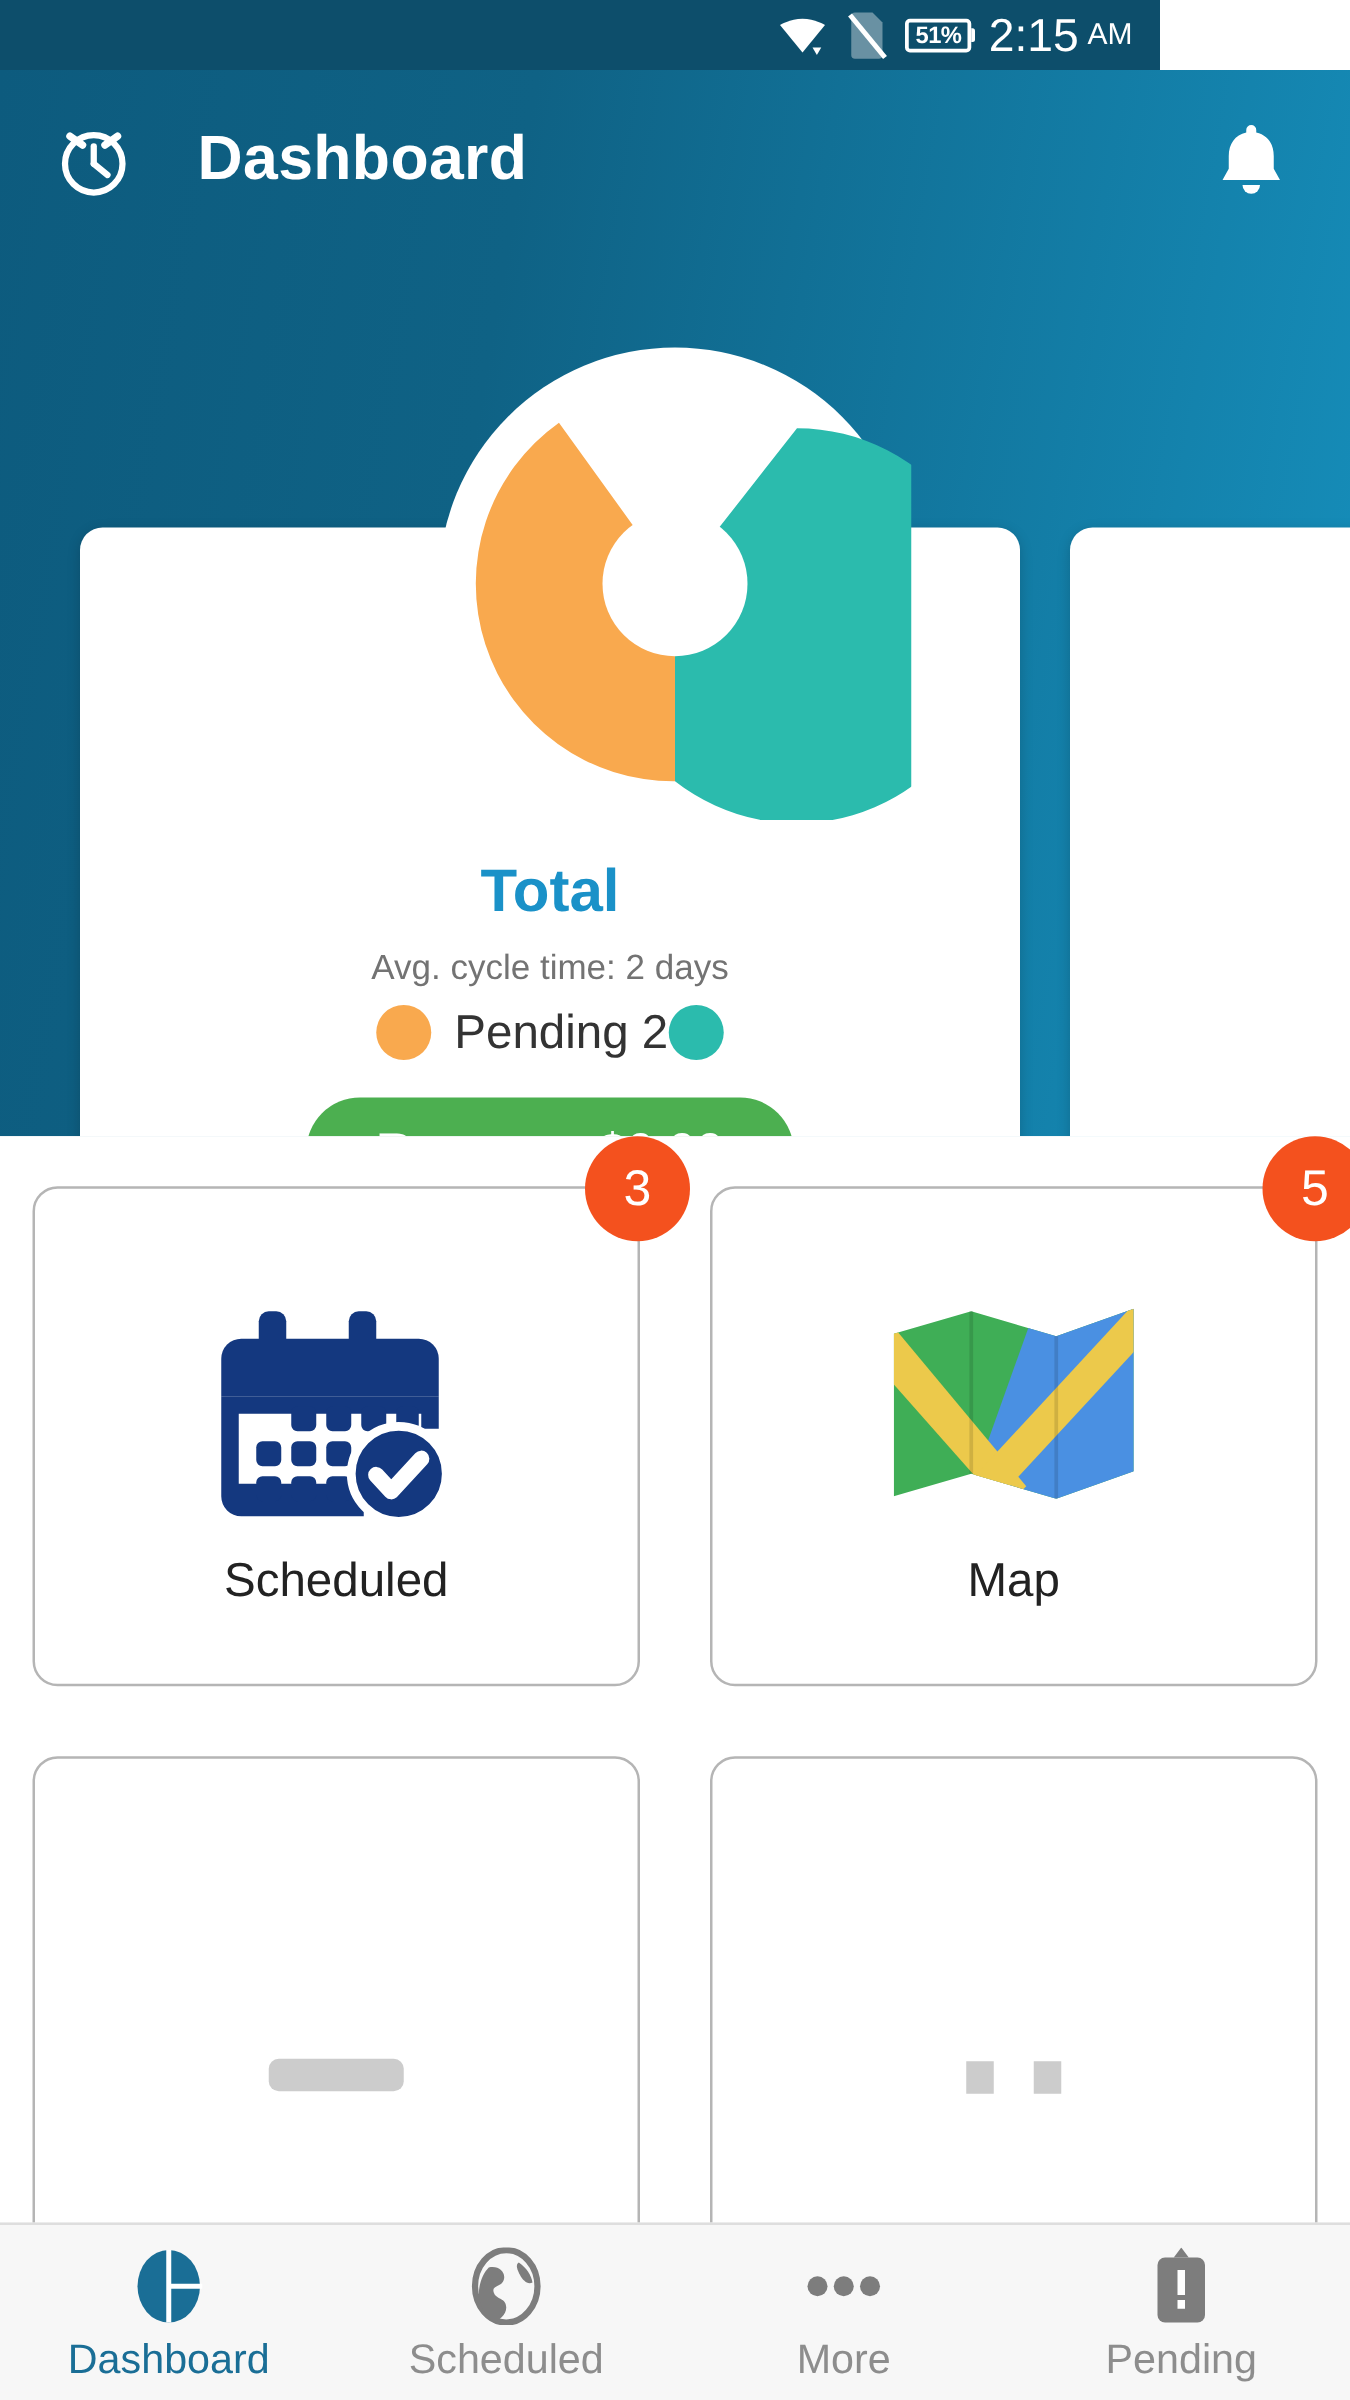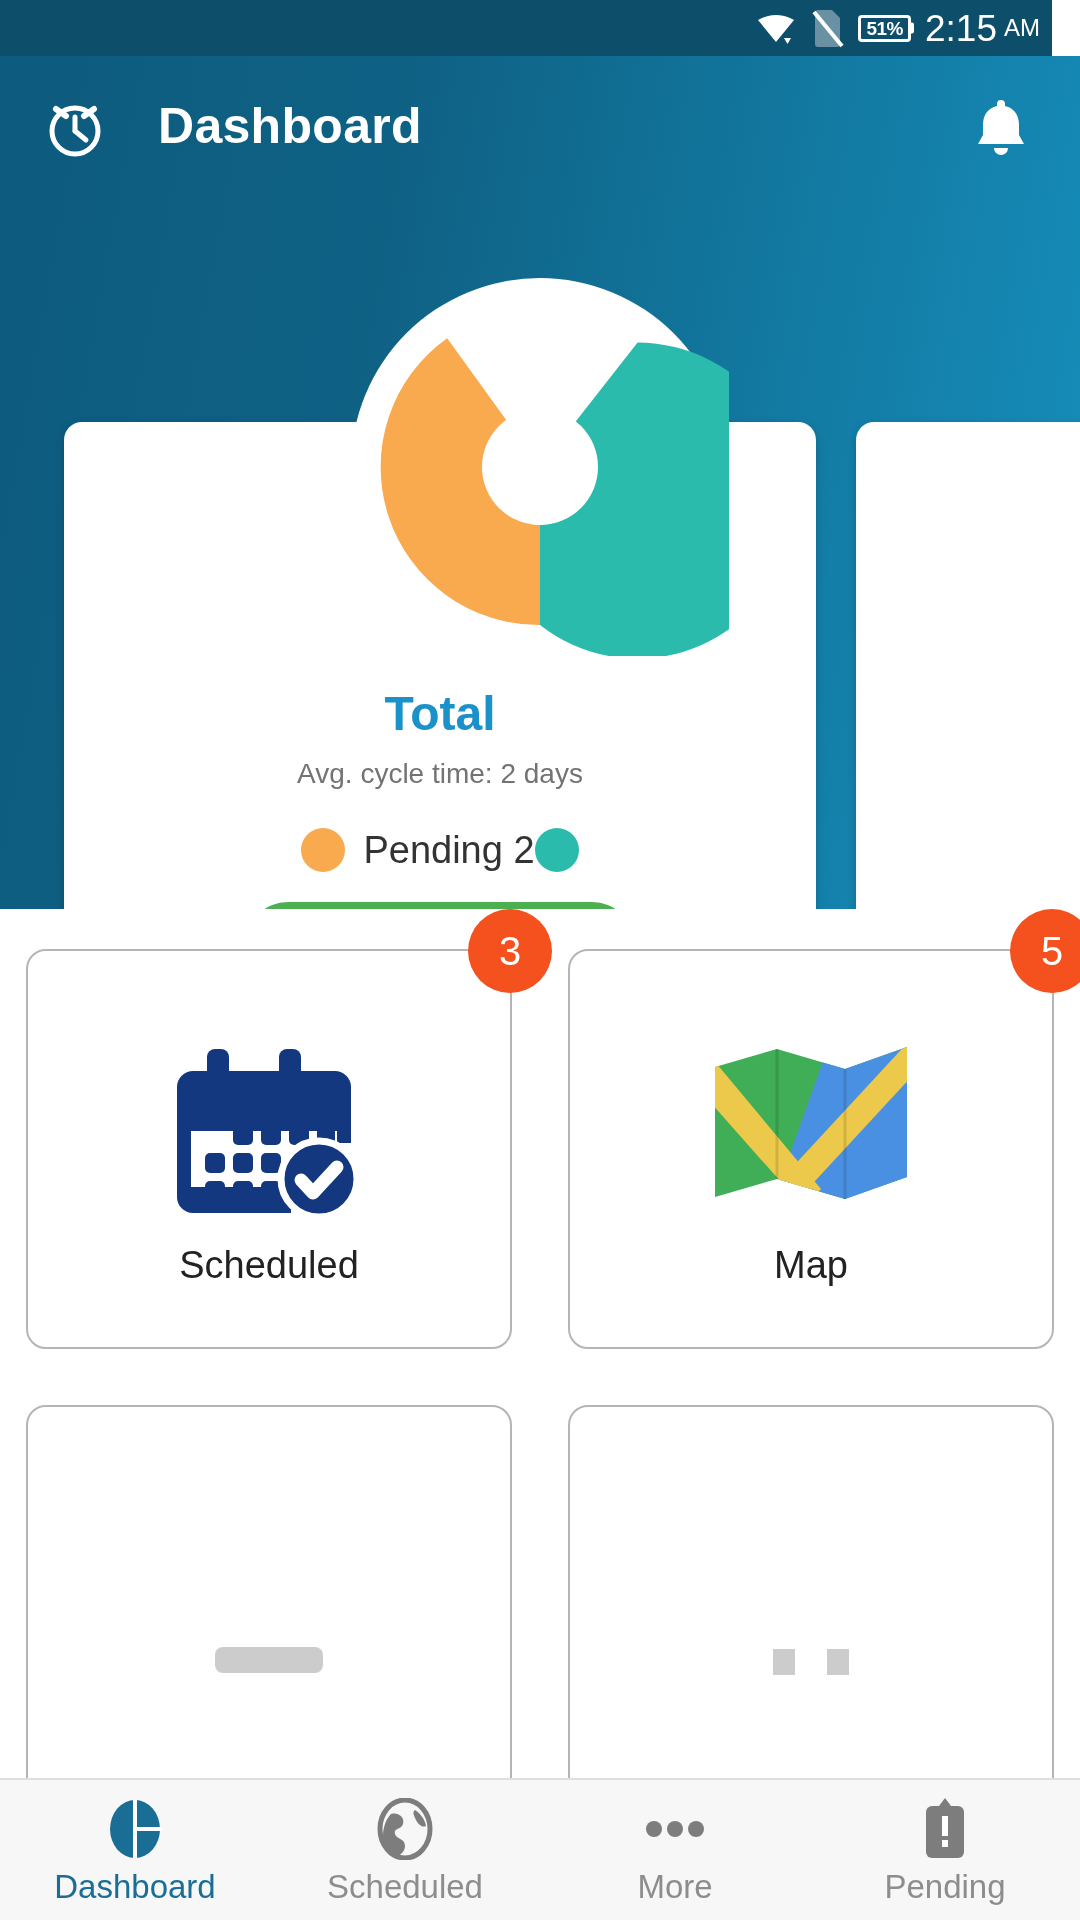--- a/index.html
+++ b/index.html
@@ -6,24 +6,24 @@
   html, body {
     width:1080px; height:1920px;
     font-family:"Liberation Sans", sans-serif;
     background:#ffffff;
     overflow:hidden;
   }
   #screen { position:relative; width:1080px; height:1920px; overflow:hidden; }
 
   
   .statusbar {
-    position:absolute; top:0; left:0; width:1052px; height:56px;
+    position:absolute; top:0; left:0; width:928px; height:56px;
     background:#0d4e6b;
     display:flex; align-items:center; justify-content:flex-end;
-    padding-right:12px; gap:14px;
+    padding-right:22px; gap:14px;
     color:#ffffff;
   }
   .sb-icon { display:flex; align-items:center; justify-content:center; }
   .sb-battery {
     border:3px solid #ffffff; border-radius:4px;
     padding:1px 5px 1px 5px; font-size:19px; font-weight:bold;
     line-height:1; position:relative; letter-spacing:-0.5px;
   }
   .sb-battery::after{
     content:""; position:absolute; right:-6px; top:50%; transform:translateY(-50%);
@@ -74,21 +74,21 @@
   }
   .card-body { position:absolute; left:0; right:0; bottom:0; top:268px; text-align:center; }
   .card-title {
     color:#1a91c8; font-size:48px; font-weight:bold; line-height:1; margin-top:0;
   }
   .card-sub {
     color:#737373; font-size:28px; font-weight:400; margin-top:22px; line-height:1;
   }
   .legend-row {
     display:flex; align-items:center; justify-content:center;
-    margin-top:40px;
+    margin-top:16px;
   }
   .legend-item { display:flex; align-items:center; gap:18px; }
   .legend-dot { width:44px; height:44px; border-radius:50%; flex:none; }
   .legend-label { color:#333333; font-size:38px; line-height:1; white-space:nowrap; }
   .revenue-btn {
     display:inline-flex; align-items:center; justify-content:center;
     margin-top:30px;
     background:#4caf50; color:#ffffff;
     font-size:40px; font-weight:bold;
     padding:0 56px; height:86px; border-radius:43px;

